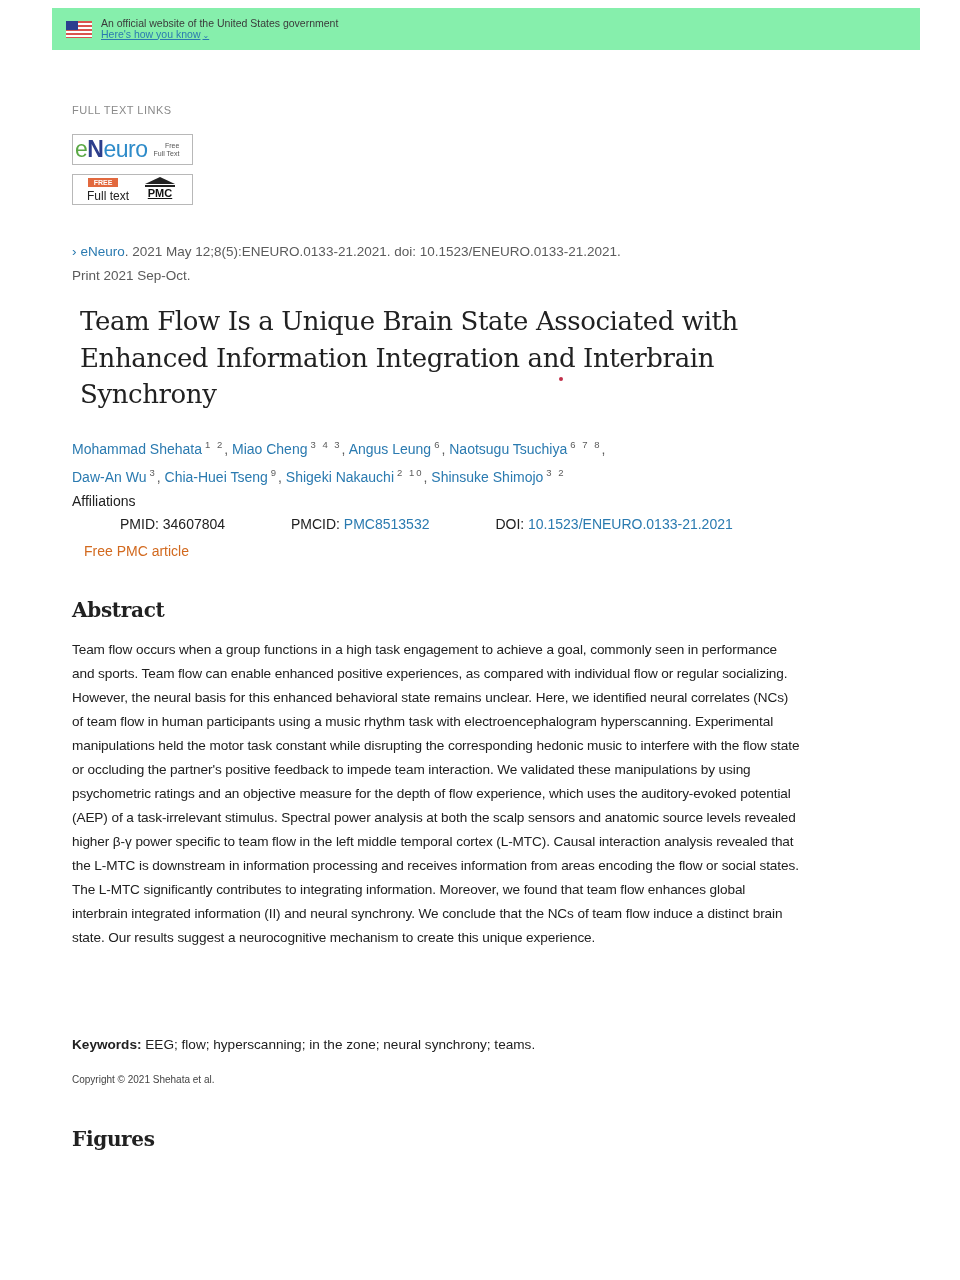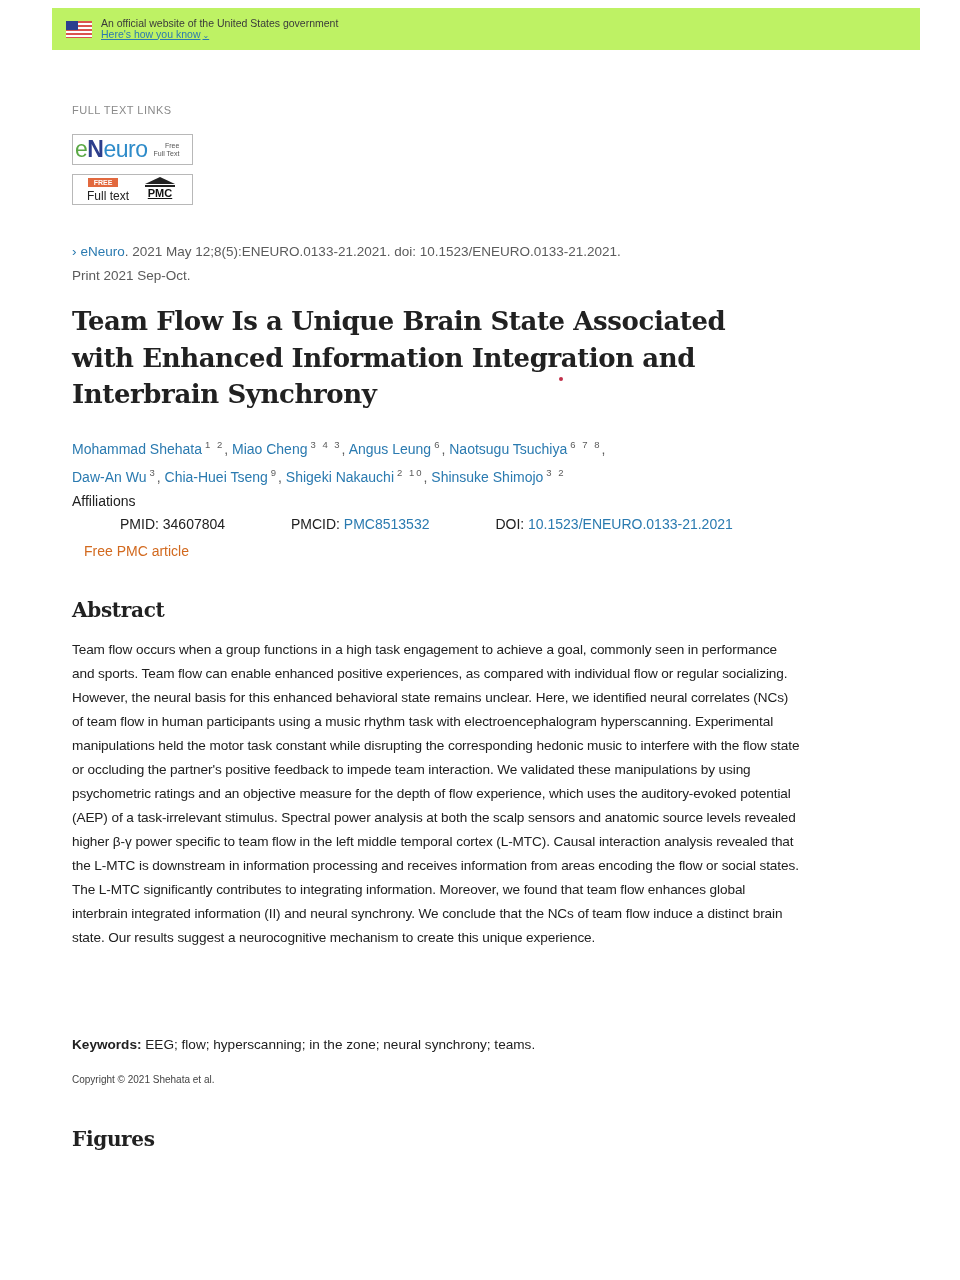--- a/index.html
+++ b/index.html
@@ -2,21 +2,21 @@
 <html><head>
 <meta charset="utf-8">
 <style>
   * { box-sizing: border-box; margin: 0; padding: 0; }
   html, body {
     width: 960px; height: 1280px; background: #ffffff; overflow: hidden;
     font-family: "Liberation Sans", "DejaVu Sans", sans-serif; color: #212121;
   }
   .gov-banner {
     position: absolute; left: 52px; top: 8px; width: 868px; height: 42px;
-    background: #bef264; display: flex; align-items: center; padding-left: 14px;
+    background: #86efac; display: flex; align-items: center; padding-left: 14px;
   }
   .flag {
     width: 26px; height: 17px; position: relative; margin-right: 9px;
     background: repeating-linear-gradient(to bottom, #d9534f 0px, #d9534f 2px, #ffffff 2px, #ffffff 4px);
   }
   .flag .canton { position: absolute; left: 0; top: 0; width: 12px; height: 9px; background: #2c3e8f; }
   .gov-text { display: flex; flex-direction: column; line-height: 11px; }
   .gov-text .official { font-size: 10.5px; color: #3a3a3a; }
   .gov-text .how { font-size: 10.5px; color: #2a7ab0; text-decoration: underline; cursor: pointer; }
   .gov-text .how .chev { font-size: 8px; margin-left: 2px; }
@@ -49,22 +49,22 @@
   .pmc-logo .txt { font-size: 11px; font-weight: bold; text-align: center; color: #111; text-decoration: underline; line-height: 13px; }
 
   .citation {
     position: absolute; left: 72px; top: 240px; width: 700px;
     font-size: 13.5px; line-height: 24px; color: #5b5b5b;
   }
   .citation .chev { color: #2a7ab0; margin-right: 4px; }
   .citation .journal { color: #2a7ab0; cursor: pointer; }
 
   .title {
-    position: absolute; left: 72px; top: 303px; width: 720px;
-    font-family: "DejaVu Serif", "Liberation Serif", serif; font-weight: bold;
+    position: absolute; left: 80px; top: 303px; width: 720px;
+    font-family: "DejaVu Serif", "Liberation Serif", serif; font-weight: normal;
     font-size: 26px; line-height: 36.5px; color: #212121; letter-spacing: -0.4px;
   }
   .red-dot { position: absolute; left: 559px; top: 377px; width: 4px; height: 4px; border-radius: 2px; background: #c0304a; }
 
   .authors {
     position: absolute; left: 72px; top: 433px; width: 720px;
     font-size: 14px; line-height: 24px; color: #2a7ab0;
   }
   .authors .author { cursor: pointer; }
   .authors sup { font-size: 9.5px; color: #5b5b5b; margin-left: 3px; letter-spacing: 2px; }

